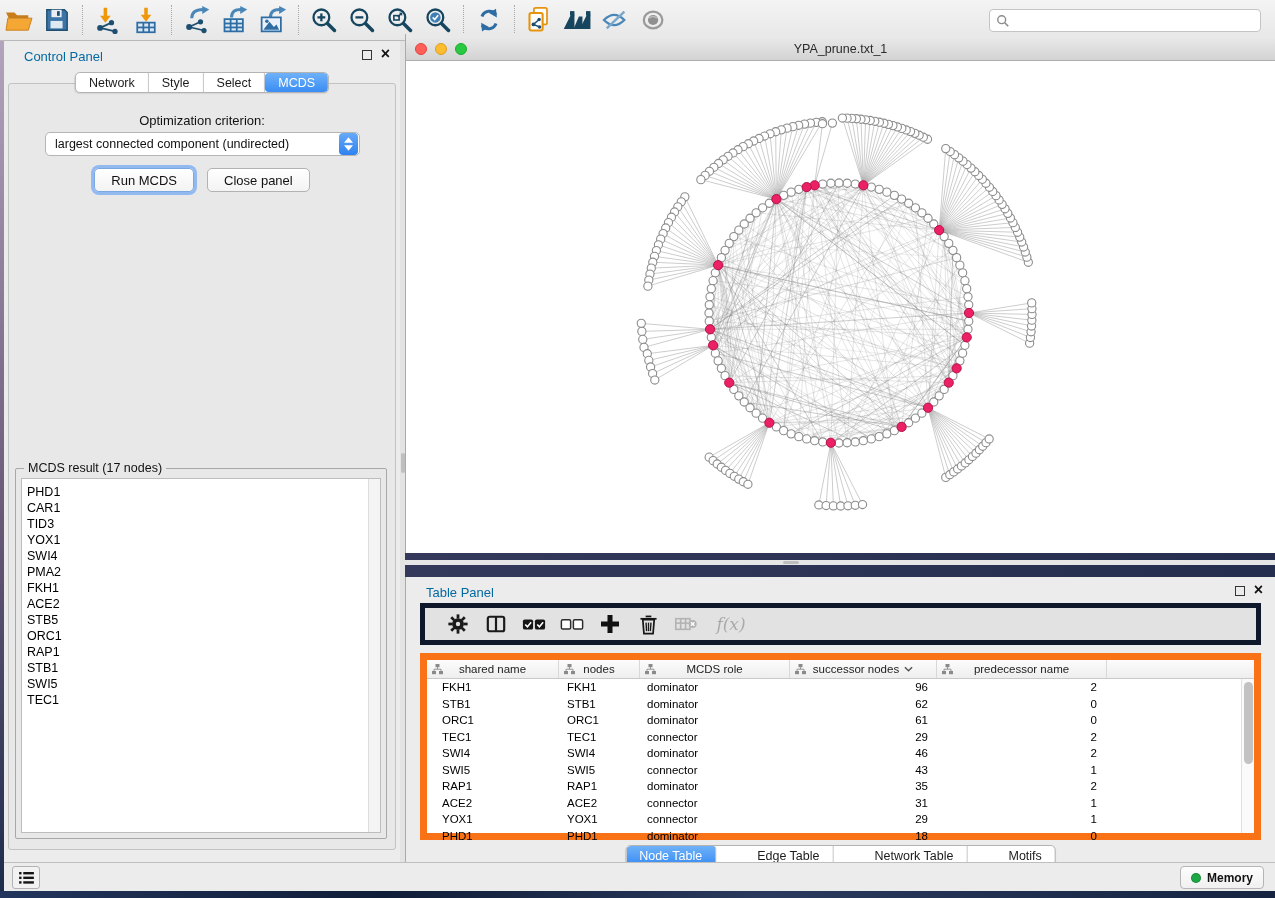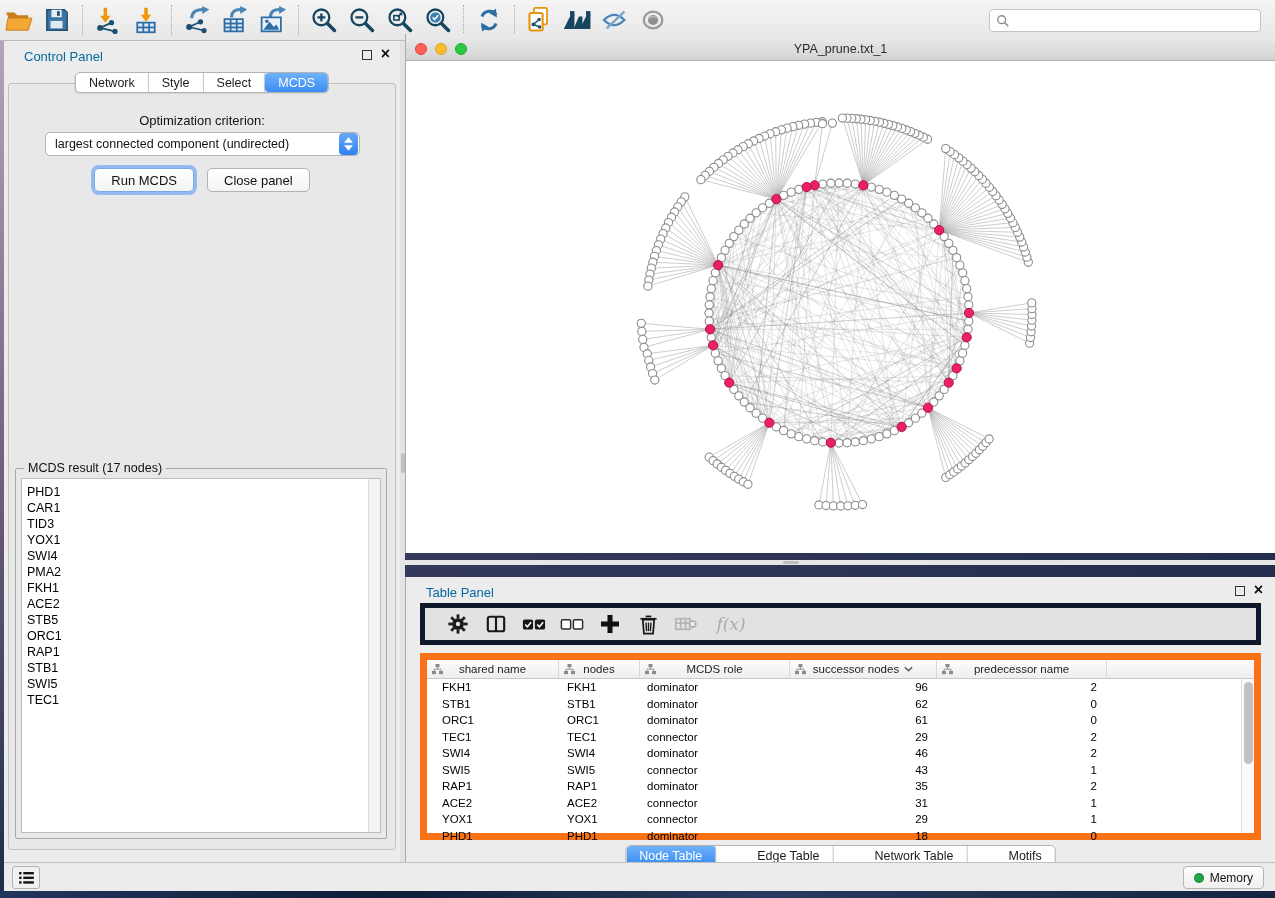--- a/index.html
+++ b/index.html
@@ -112,21 +112,21 @@
   .tthumb { position:absolute; left:1.5px; top:3px; width:9px; height:82px; background:#c2c2c2; border-radius:5px; }
   .tp-tabs { position:absolute; top:268px; left:50%; transform:translateX(-50%);gap:28px; }
 
   
   .statusbar { position:absolute; left:4px; top:862px; width:1271px; height:29px;
                background:#ececec; border-top:1px solid #bfbfbf; }
   .list-btn { position:absolute; left:8px; top:3px; width:28px; height:23px; background:#f2f2f2;
               border:1px solid #b3b3b3; border-radius:3px; display:flex; align-items:center; justify-content:center; }
   .mem-btn { position:absolute; right:11px; top:3px; height:23px; background:linear-gradient(#fdfdfd,#f0f0f0);
              border:1px solid #b5b5b5; border-radius:4px; display:flex; align-items:center;
-             gap:6px; padding:0 10px; font-size:12px; color:#111; }
+             gap:6px; padding:0 10px; font-size:12px; color:#111;font-weight:bold; }
   .mem-dot { width:10px; height:10px; border-radius:50%; background:#1ea844; border:1px solid #15813ad9; }
 </style>
 </head>
 <body>
 
 <div class="screen">
 
   <div class="toolbar">
     <div class="tbtn">
       <svg width="30" height="26" viewBox="0 0 32 28">

